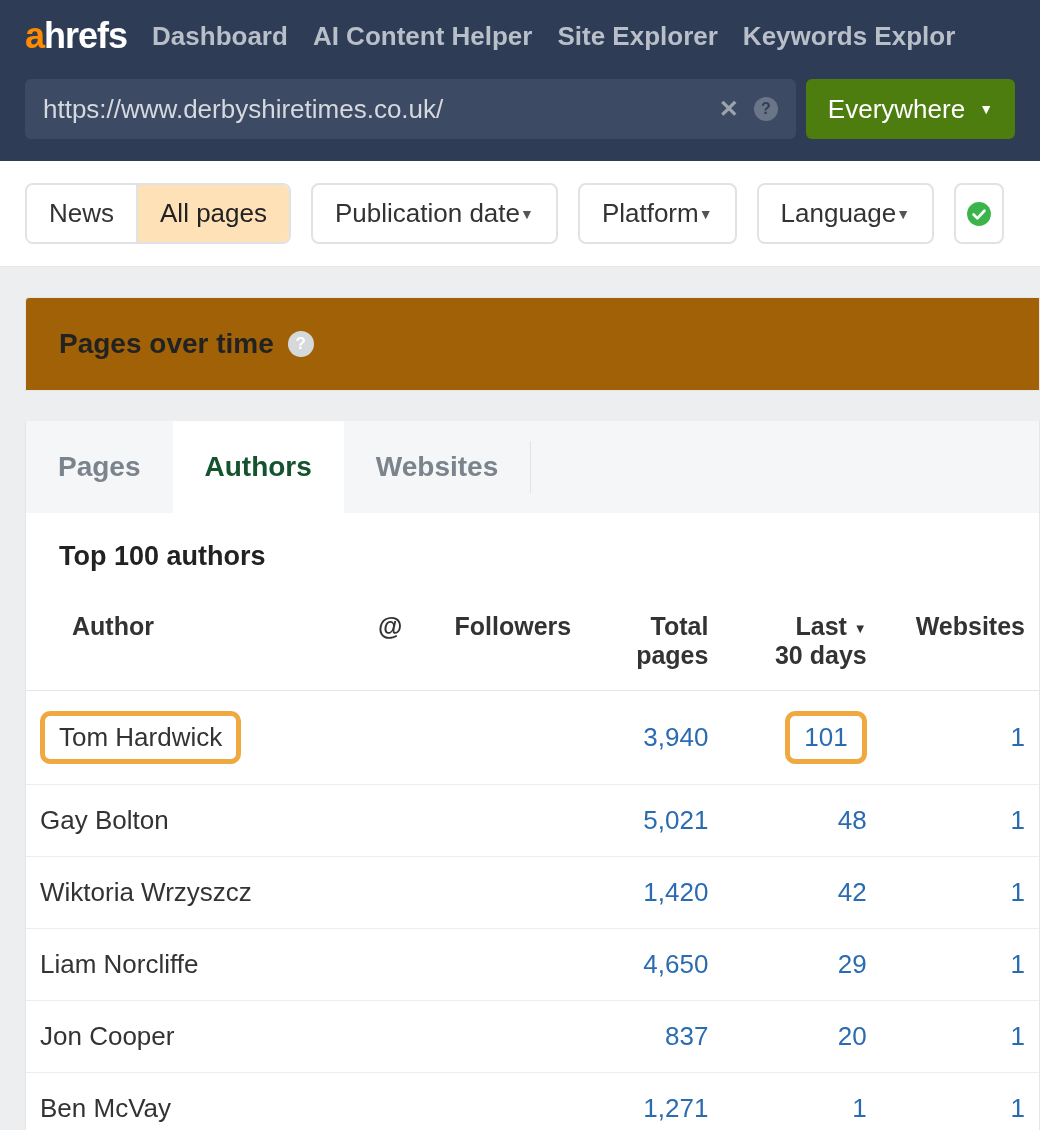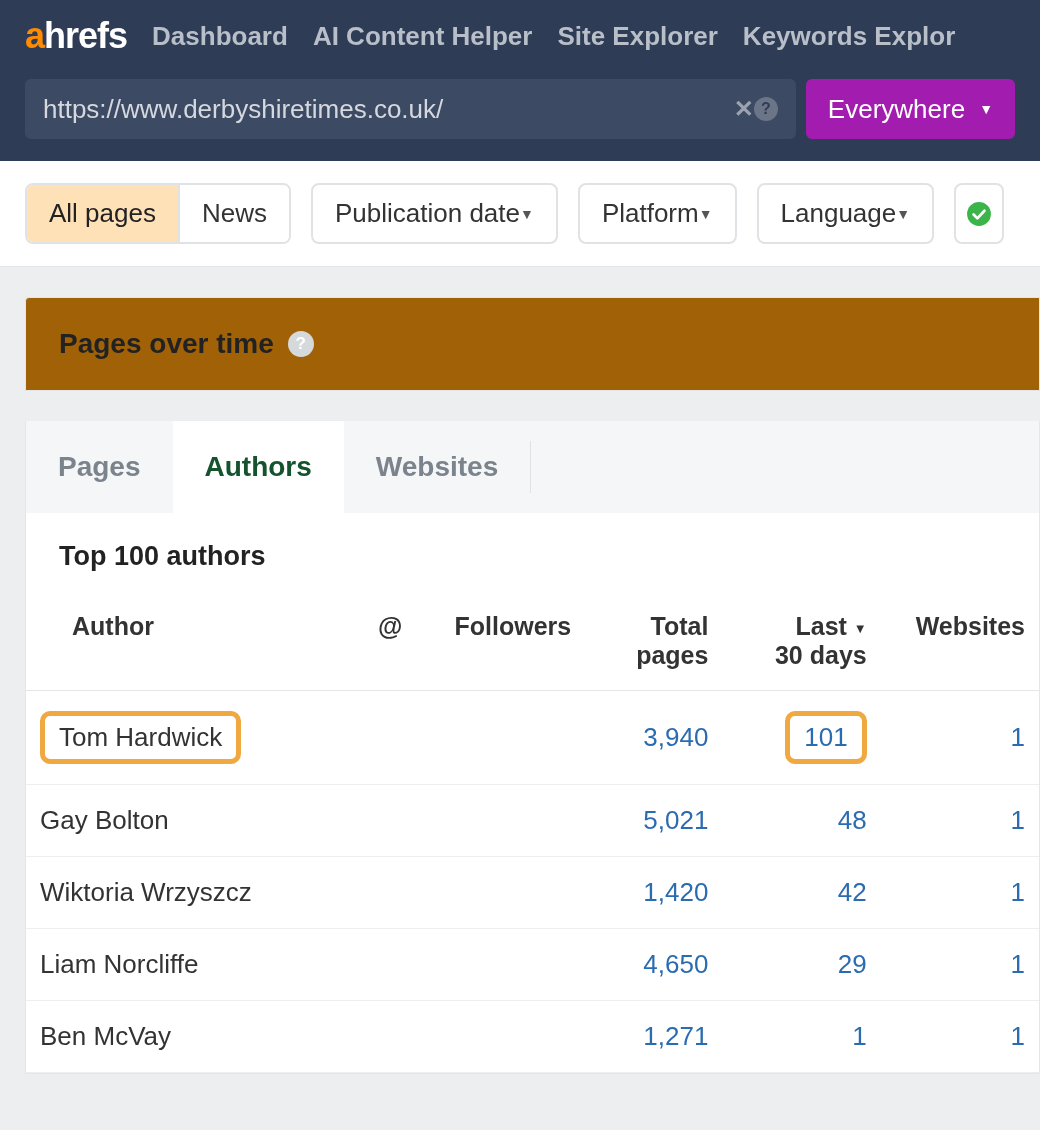--- a/index.html
+++ b/index.html
@@ -47,20 +47,21 @@
       gap: 10px;
     }
     .url-input-wrap {
       flex: 1;
       background: #3d4a63;
       border-radius: 6px;
       display: flex;
       align-items: center;
       padding: 0 18px;
       height: 60px;
+      gap: 15px;
       min-width: 0;
     }
     .url-input {
       flex: 1;
       background: transparent;
       border: none;
       outline: none;
       color: #d5d9df;
       font-size: 26px;
     }
@@ -77,21 +78,21 @@
       background: #6b7588;
       color: #2e3c56;
       display: flex;
       align-items: center;
       justify-content: center;
       font-size: 16px;
       font-weight: bold;
       cursor: pointer;
     }
     .scope-dropdown {
-      background: #a21caf;
+      background: #4d7c0f;
       border-radius: 6px;
       display: flex;
       align-items: center;
       padding: 0 22px;
       height: 60px;
       color: #fff;
       font-size: 26px;
       gap: 14px;
       cursor: pointer;
       white-space: nowrap;
@@ -289,22 +290,22 @@
     </div>
     <div class="scope-dropdown">
       <span>Everywhere</span>
       <span class="dropdown-caret">▼</span>
     </div>
   </div>
 </div>
 
 <div class="filter-bar">
   <div class="segment-group">
+    <button class="segment-btn">News</button>
     <button class="segment-btn active">All pages</button>
-    <button class="segment-btn">News</button>
   </div>
   <div class="filter-dropdown">
     <span>Publication date</span>
     <span class="caret-down">▼</span>
   </div>
   <div class="filter-dropdown">
     <span>Platform</span>
     <span class="caret-down">▼</span>
   </div>
   <div class="filter-dropdown">
@@ -378,20 +379,28 @@
           </tr>
           <tr>
             <td>Liam Norcliffe</td>
             <td></td>
             <td></td>
             <td class="link">4,650</td>
             <td class="link">29</td>
             <td class="link">1</td>
           </tr>
           <tr>
+            <td>Jon Cooper</td>
+            <td></td>
+            <td></td>
+            <td class="link">837</td>
+            <td class="link">20</td>
+            <td class="link">1</td>
+          </tr>
+          <tr>
             <td>Ben McVay</td>
             <td></td>
             <td></td>
             <td class="link">1,271</td>
             <td class="link">1</td>
             <td class="link">1</td>
           </tr>
         </tbody>
     </table>
   </div>

